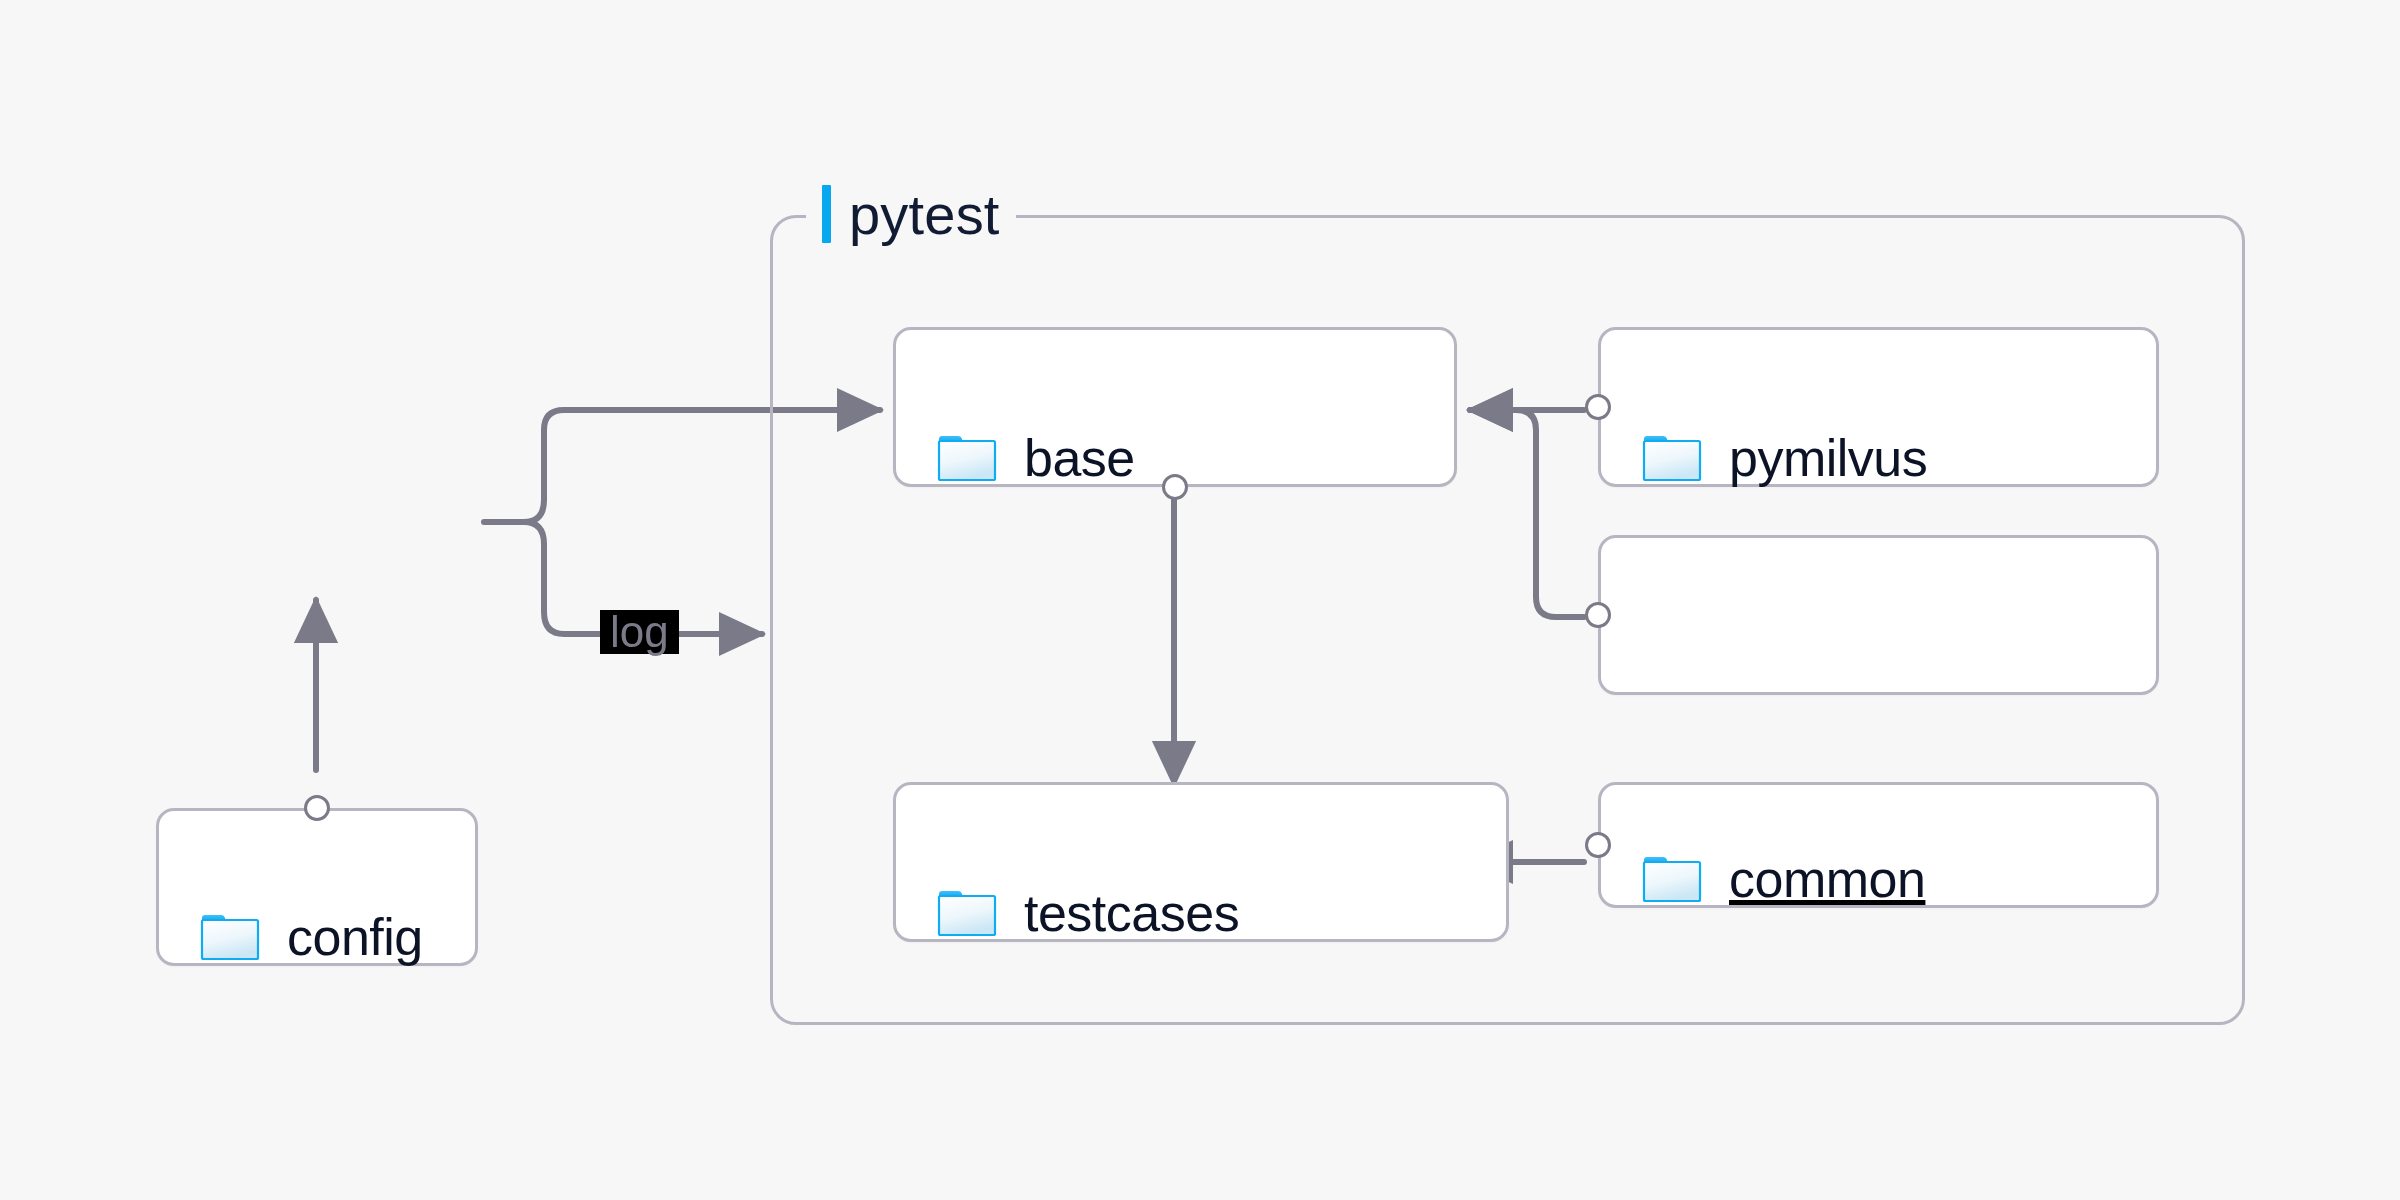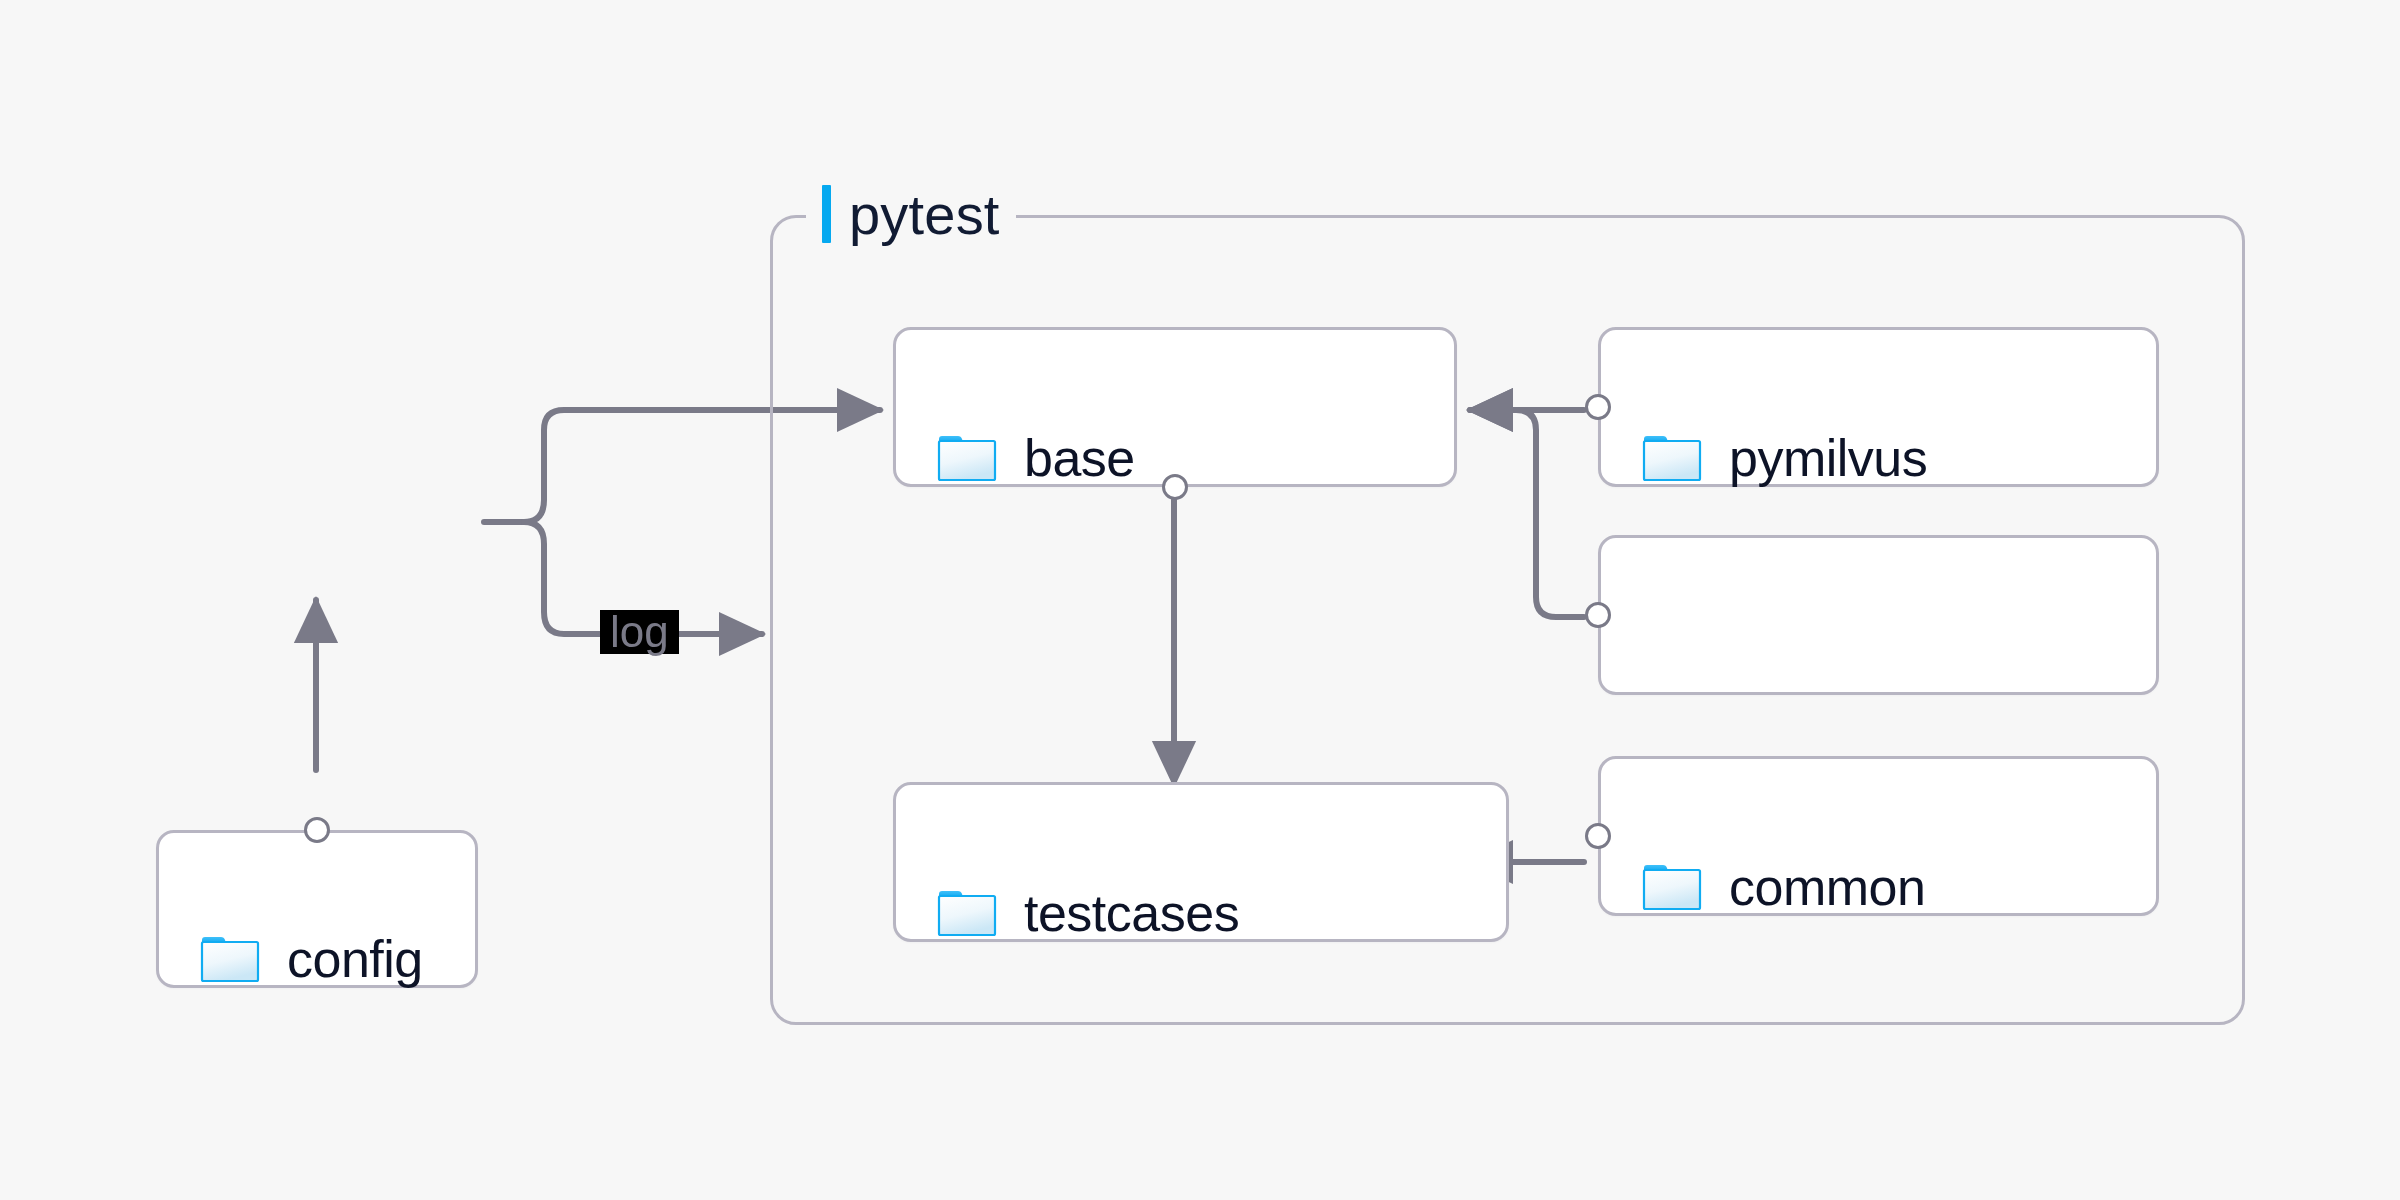--- a/index.html
+++ b/index.html
@@ -161,21 +161,21 @@
   <div class="group-box" style="left:770px; top:215px; width:1475px; height:810px;"></div>
 
   <div class="group-label-wrap" style="left:806px; top:183px;">
     <span class="group-accent-bar"></span>
     <span class="group-label-text">pytest</span>
   </div>
 
   <span class="edge-label" style="left:600px; top:610px;">log</span>
 
 
-  <div class="node" style="left:156px; top:830px; width:322px; height:158px;">
+  <div class="node" style="left:156px; top:808px; width:322px; height:158px;">
     <div class="node-inner">
       <svg class="folder-icon" viewBox="0 0 62 50">
         <path d="M3 9 L3 6 Q3 3 6 3 L22 3 Q25 3 26 6 L27 9 Z" fill="url(#folderTabGrad)"></path>
         <rect x="3" y="8" width="56" height="39" rx="1.5" fill="url(#folderGrad)" stroke="#10acf2" stroke-width="2.2"></rect>
       </svg>
       <span class="node-label">config</span>
     </div>
     <span class="port port-top"></span>
   </div>
 
@@ -208,21 +208,21 @@
       </svg>
       <span class="node-label">pymilvus</span>
     </div>
     <span class="port port-left"></span>
   </div>
 
   <div class="node" style="left:1598px; top:535px; width:561px; height:160px;">
     <span class="port port-left"></span>
   </div>
 
-  <div class="node" style="left:1598px; top:756px; width:561px; height:160px;">
+  <div class="node" style="left:1598px; top:782px; width:561px; height:126px;text-decoration:underline;">
     <div class="node-inner">
       <svg class="folder-icon" viewBox="0 0 62 50">
         <path d="M3 9 L3 6 Q3 3 6 3 L22 3 Q25 3 26 6 L27 9 Z" fill="url(#folderTabGrad)"></path>
         <rect x="3" y="8" width="56" height="39" rx="1.5" fill="url(#folderGrad)" stroke="#10acf2" stroke-width="2.2"></rect>
       </svg>
       <span class="node-label">common</span>
     </div>
     <span class="port port-left"></span>
   </div>
 

